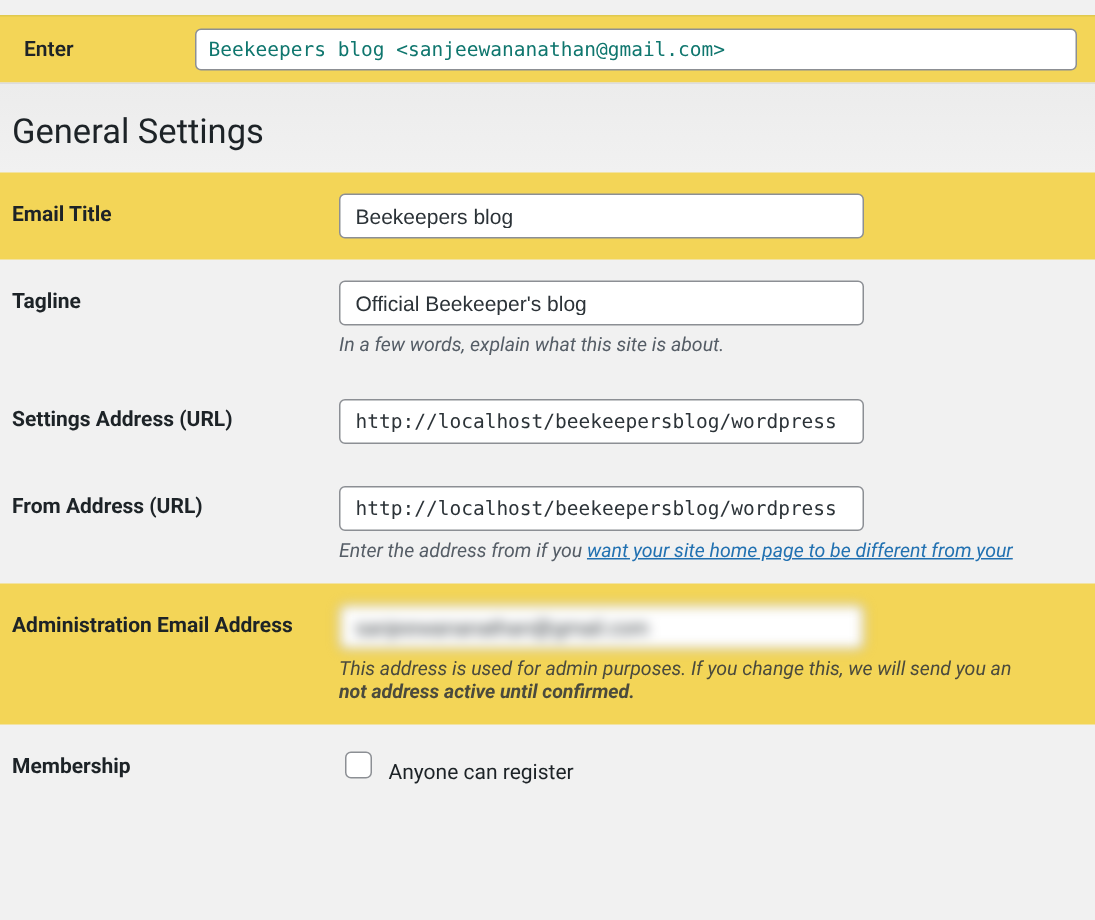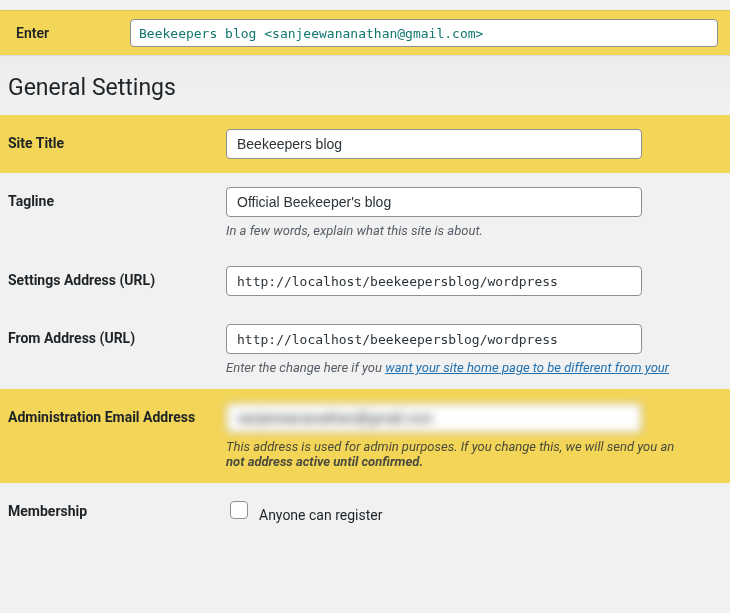--- a/index.html
+++ b/index.html
@@ -75,21 +75,21 @@
     font-weight:700;
     font-size:14px;
     color:#1d2327;
     padding-top:6px;
   }
   .row .field {
     flex:1;
     min-width:0;
   }
   input.regular-text {
-    width: 416px;
+    width: 350px;
     height: 30px;
     padding: 2px 10px;
     font-size: 14px;
     border: 1px solid #8c8f94;
     border-radius: 4px;
     background:#fff;
     color:#2c3338;
   }
   input.mono { font-family: Consolas, Menlo, monospace; font-size:13px; }
   .desc {
@@ -130,21 +130,21 @@
   <div class="from-input">
     <input type="text" readonly="" value="Beekeepers blog &lt;sanjeewananathan@gmail.com&gt;" style="">
   </div>
 </div>
 
 <div class="heading-wrap">
   <h1>General Settings</h1>
 </div>
 
 <div class="row highlight">
-  <div class="label">Site Title</div>
+  <div class="label">Email Title</div>
   <div class="field">
     <input class="regular-text" type="text" value="Beekeepers blog" style="">
   </div>
 </div>
 
 <div class="row">
   <div class="label">Tagline</div>
   <div class="field">
     <input class="regular-text" type="text" value="Official Beekeeper's blog" style="">
     <p class="desc">In a few words, explain what this site is about.</p>
@@ -156,21 +156,21 @@
   <div class="field">
     <input class="regular-text mono" type="text" value="http://localhost/beekeepersblog/wordpress" style="">
   </div>
 </div>
 
 <div class="row">
   <div class="label">From Address (URL)</div>
   <div class="field">
     <input class="regular-text mono" type="text" value="http://localhost/beekeepersblog/wordpress" style="">
     <p class="desc">
-      <span>Enter the change here if you </span><a href="#">want your site home page to be different from your</a>
+      <span>Enter the address from if you </span><a href="#">want your site home page to be different from your</a>
     </p>
   </div>
 </div>
 
 <div class="row highlight">
   <div class="label">Administration Email Address</div>
   <div class="field">
     <input class="regular-text blur" type="text" value="sanjeewananathan@gmail.com" style="">
     <p class="desc">
       <span>This address is used for admin purposes. If you change this, we will send you an </span><br>

